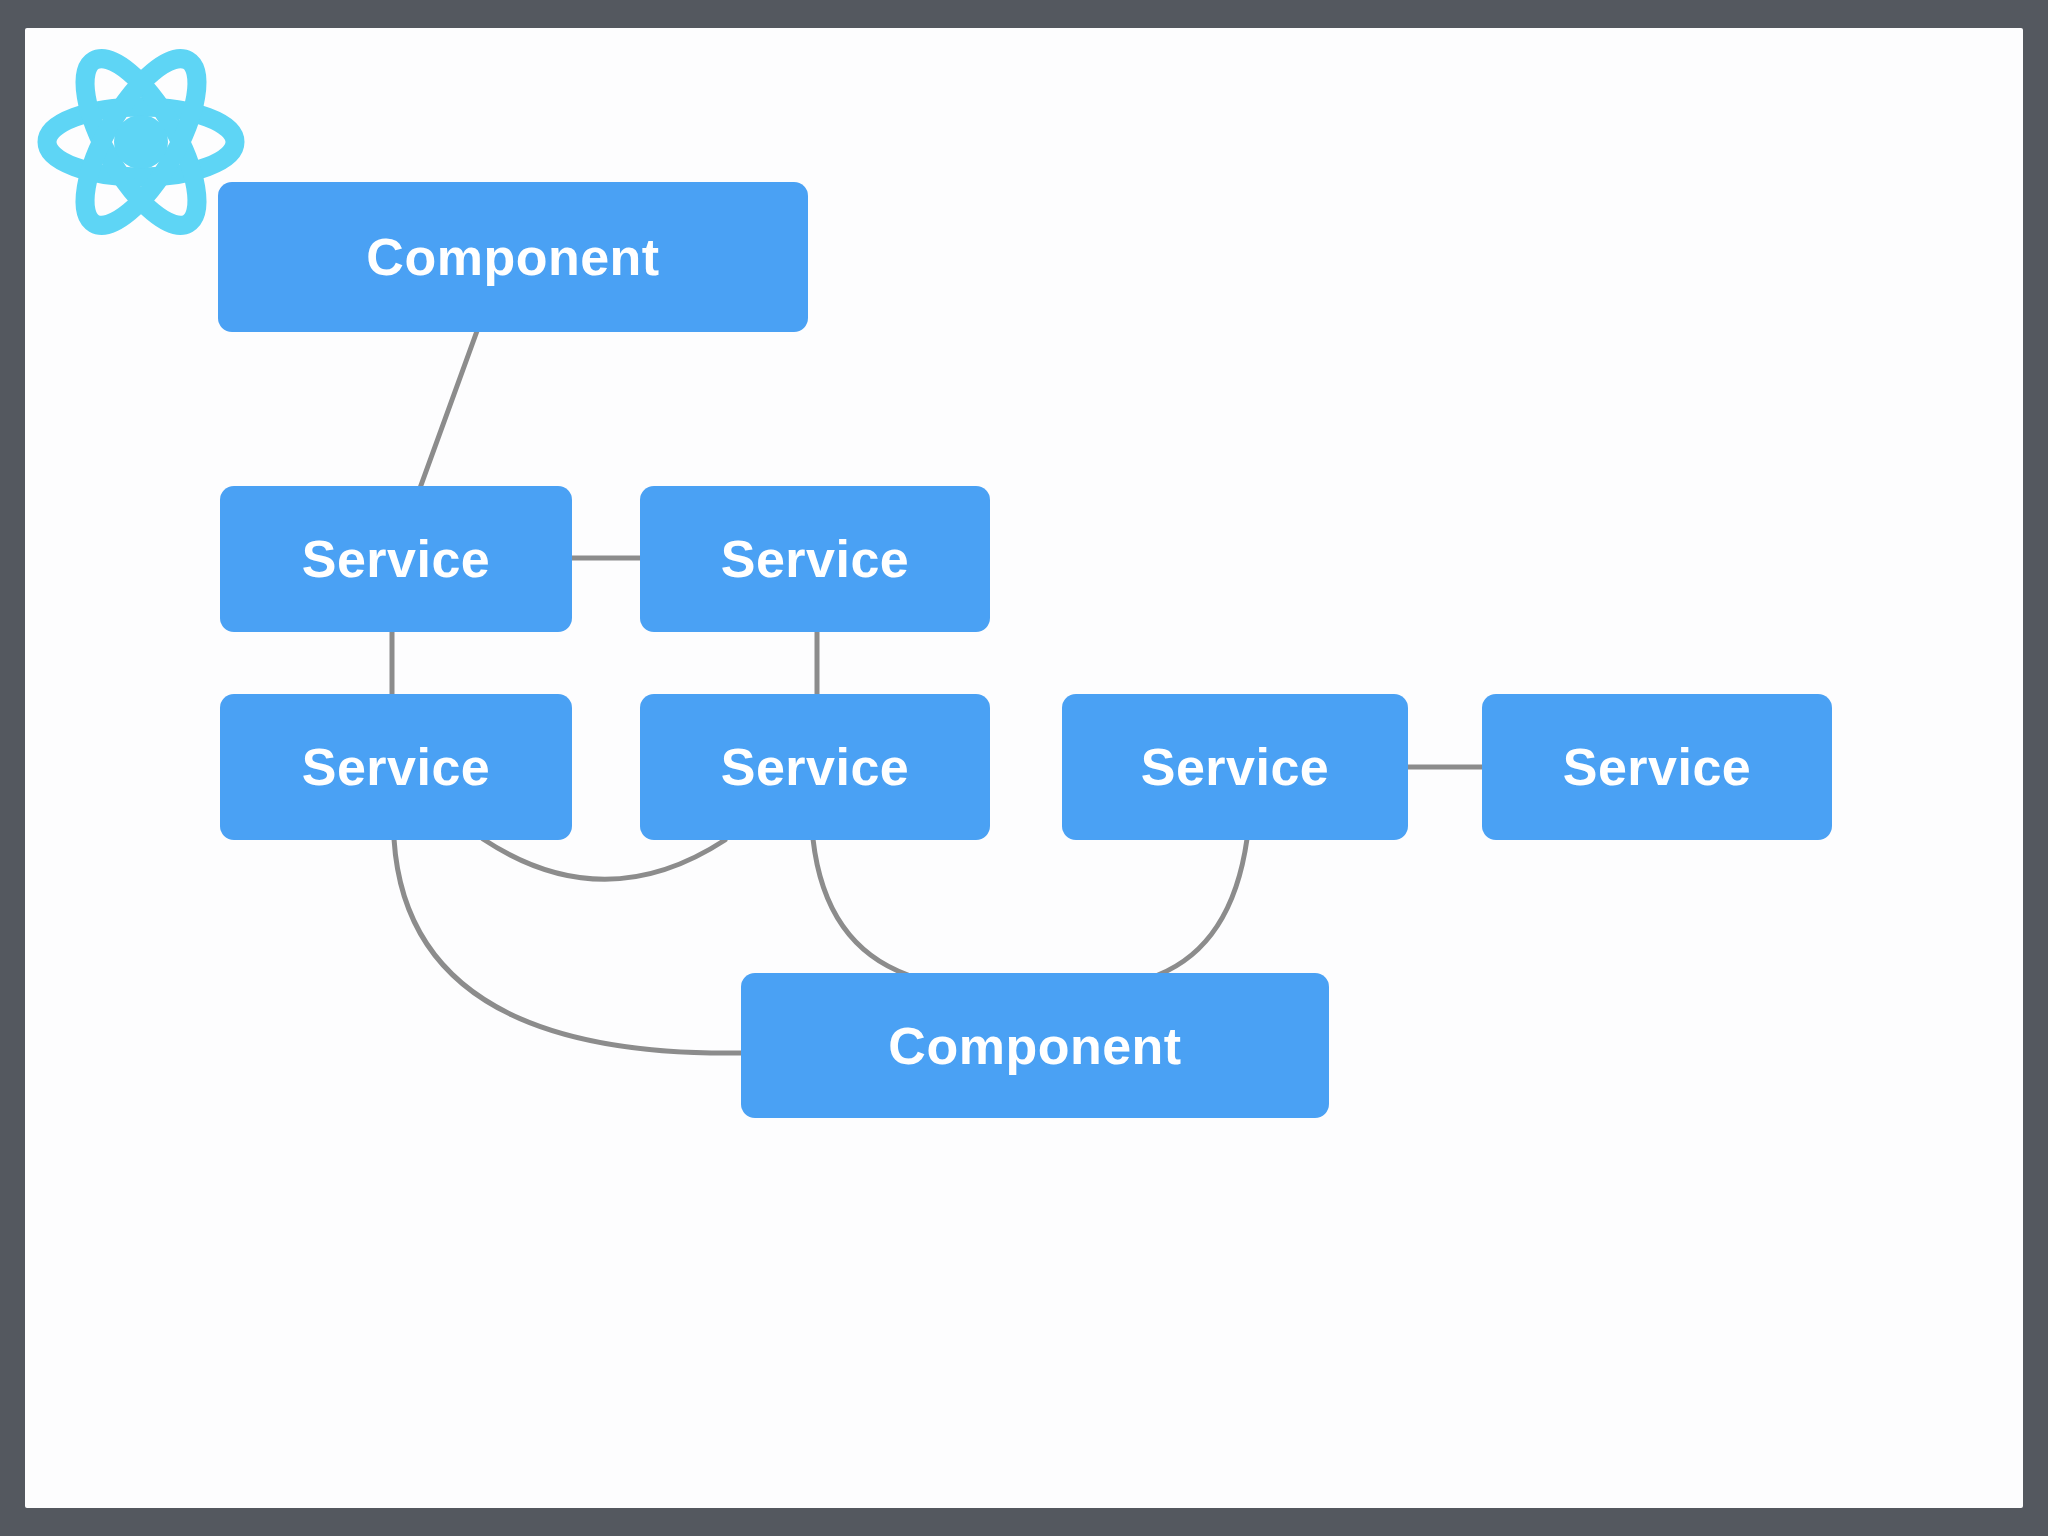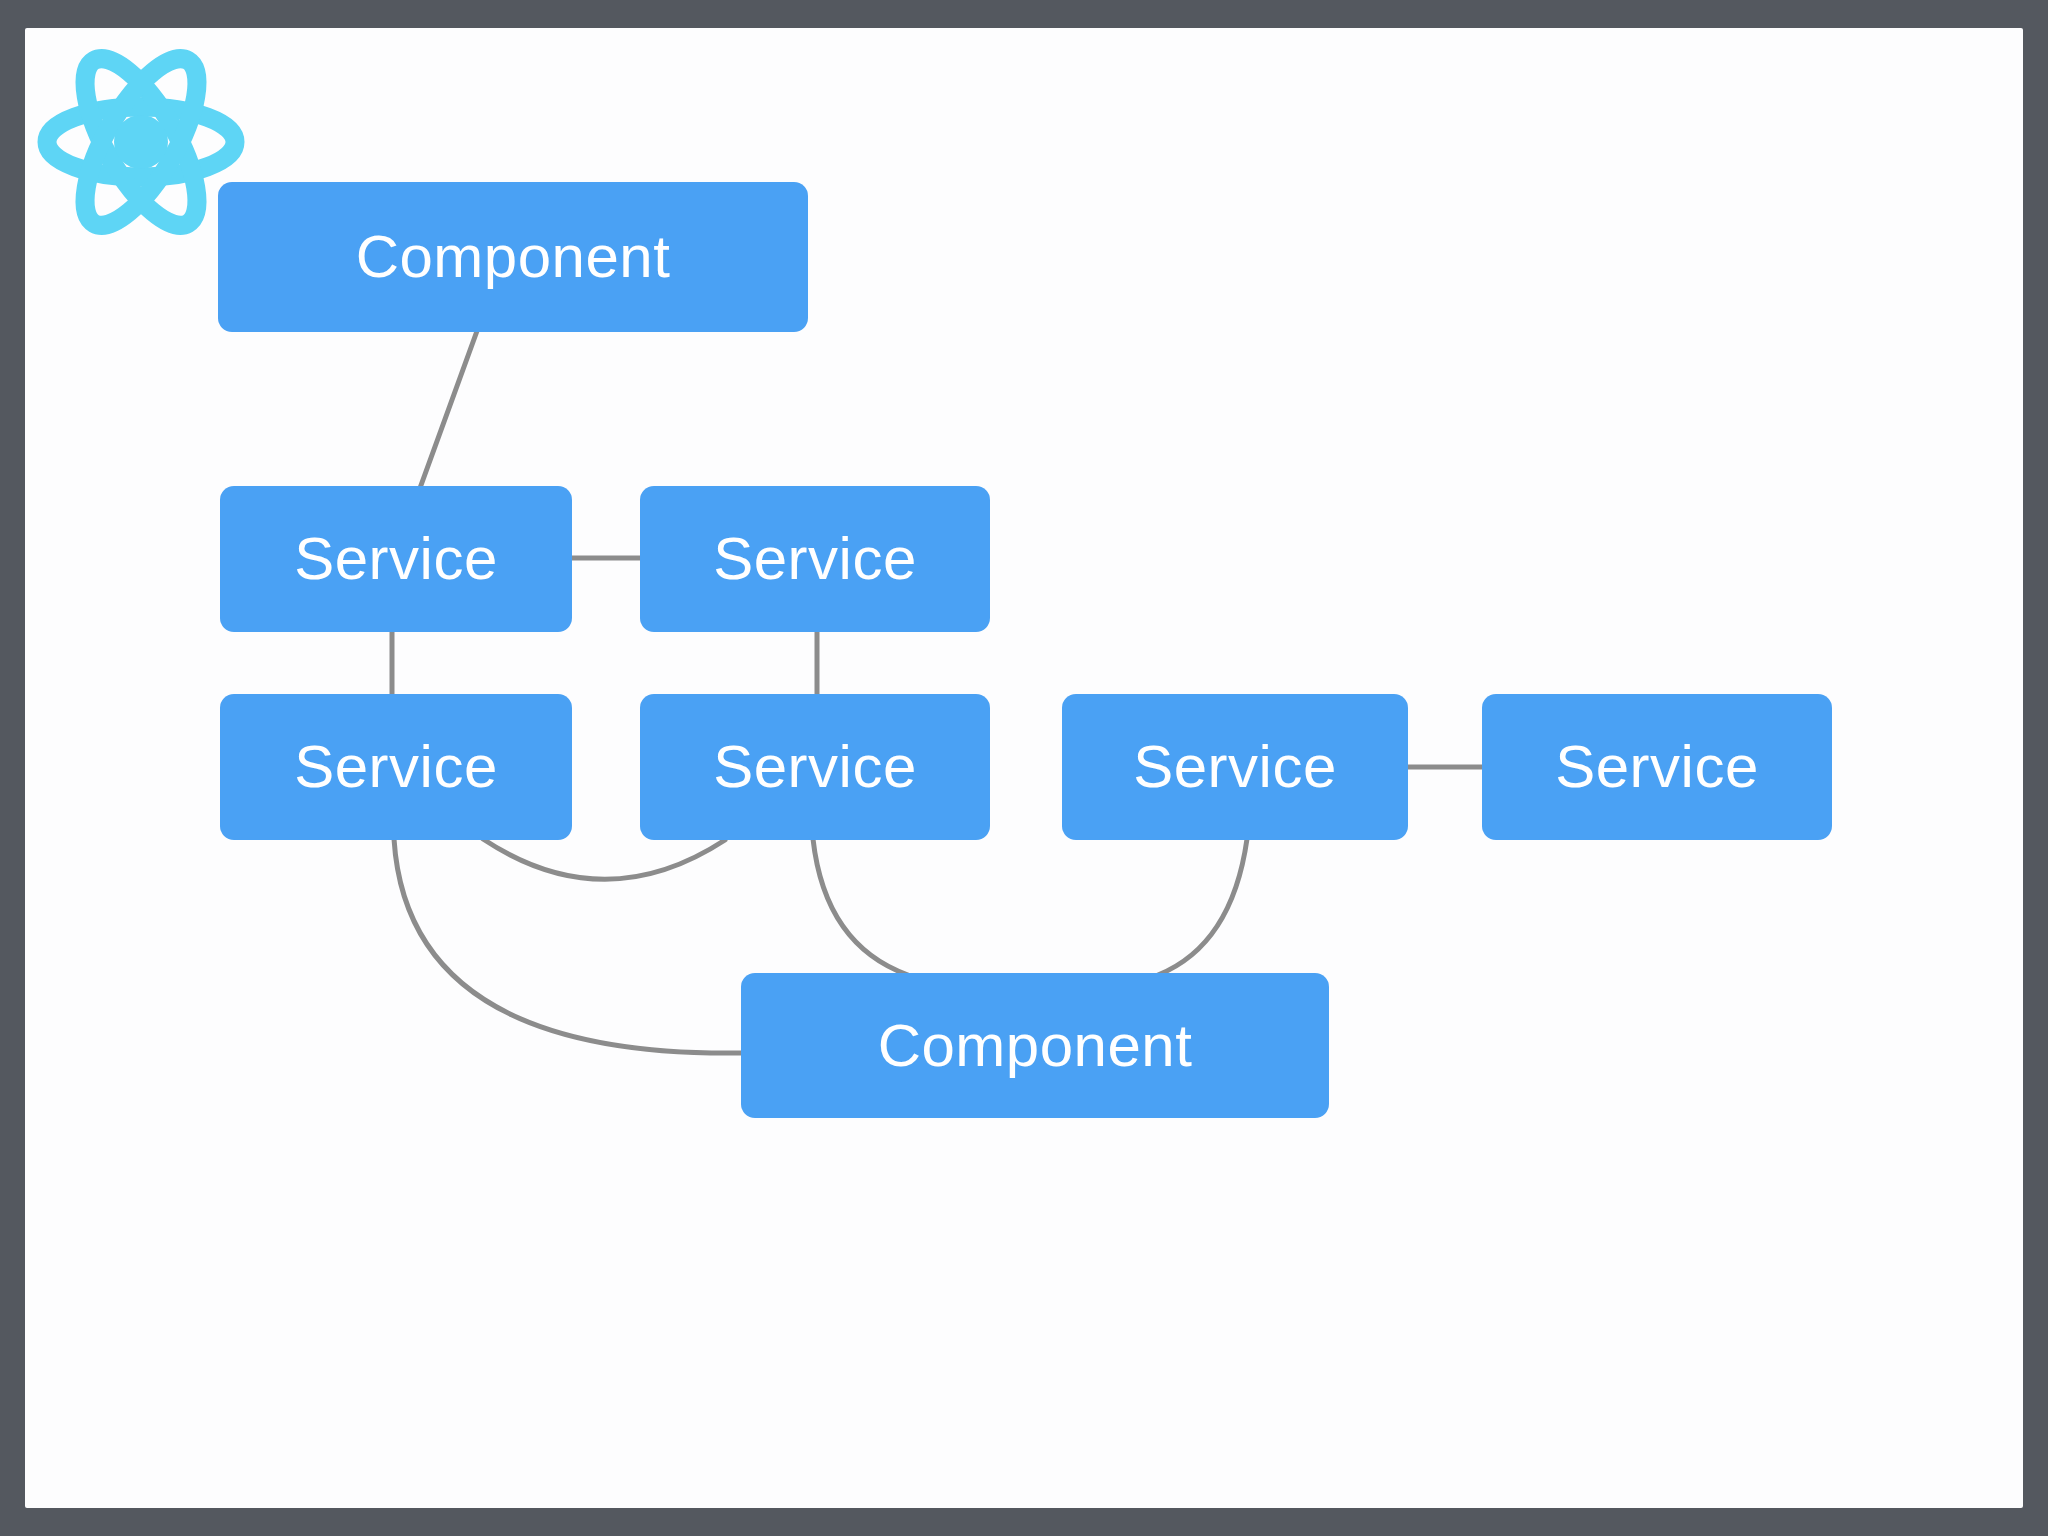--- a/index.html
+++ b/index.html
@@ -54,22 +54,22 @@
   #nodes-layer .node{
     position:absolute;
     background:var(--node-fill);
     border-radius:14px;
     display:flex;
     align-items:center;
     justify-content:center;
   }
   #nodes-layer .node span{
     color:var(--node-text);
-    font-size:60px;
-    font-weight:400;
+    font-size:52px;
+    font-weight:700;
     letter-spacing:0.5px;
     line-height:1;
   }
 </style>
 </head>
 <body>
 
 <div class="canvas"></div>
 
 <svg id="edge-layer" viewBox="0 0 2048 1536" xmlns="http://www.w3.org/2000/svg">

